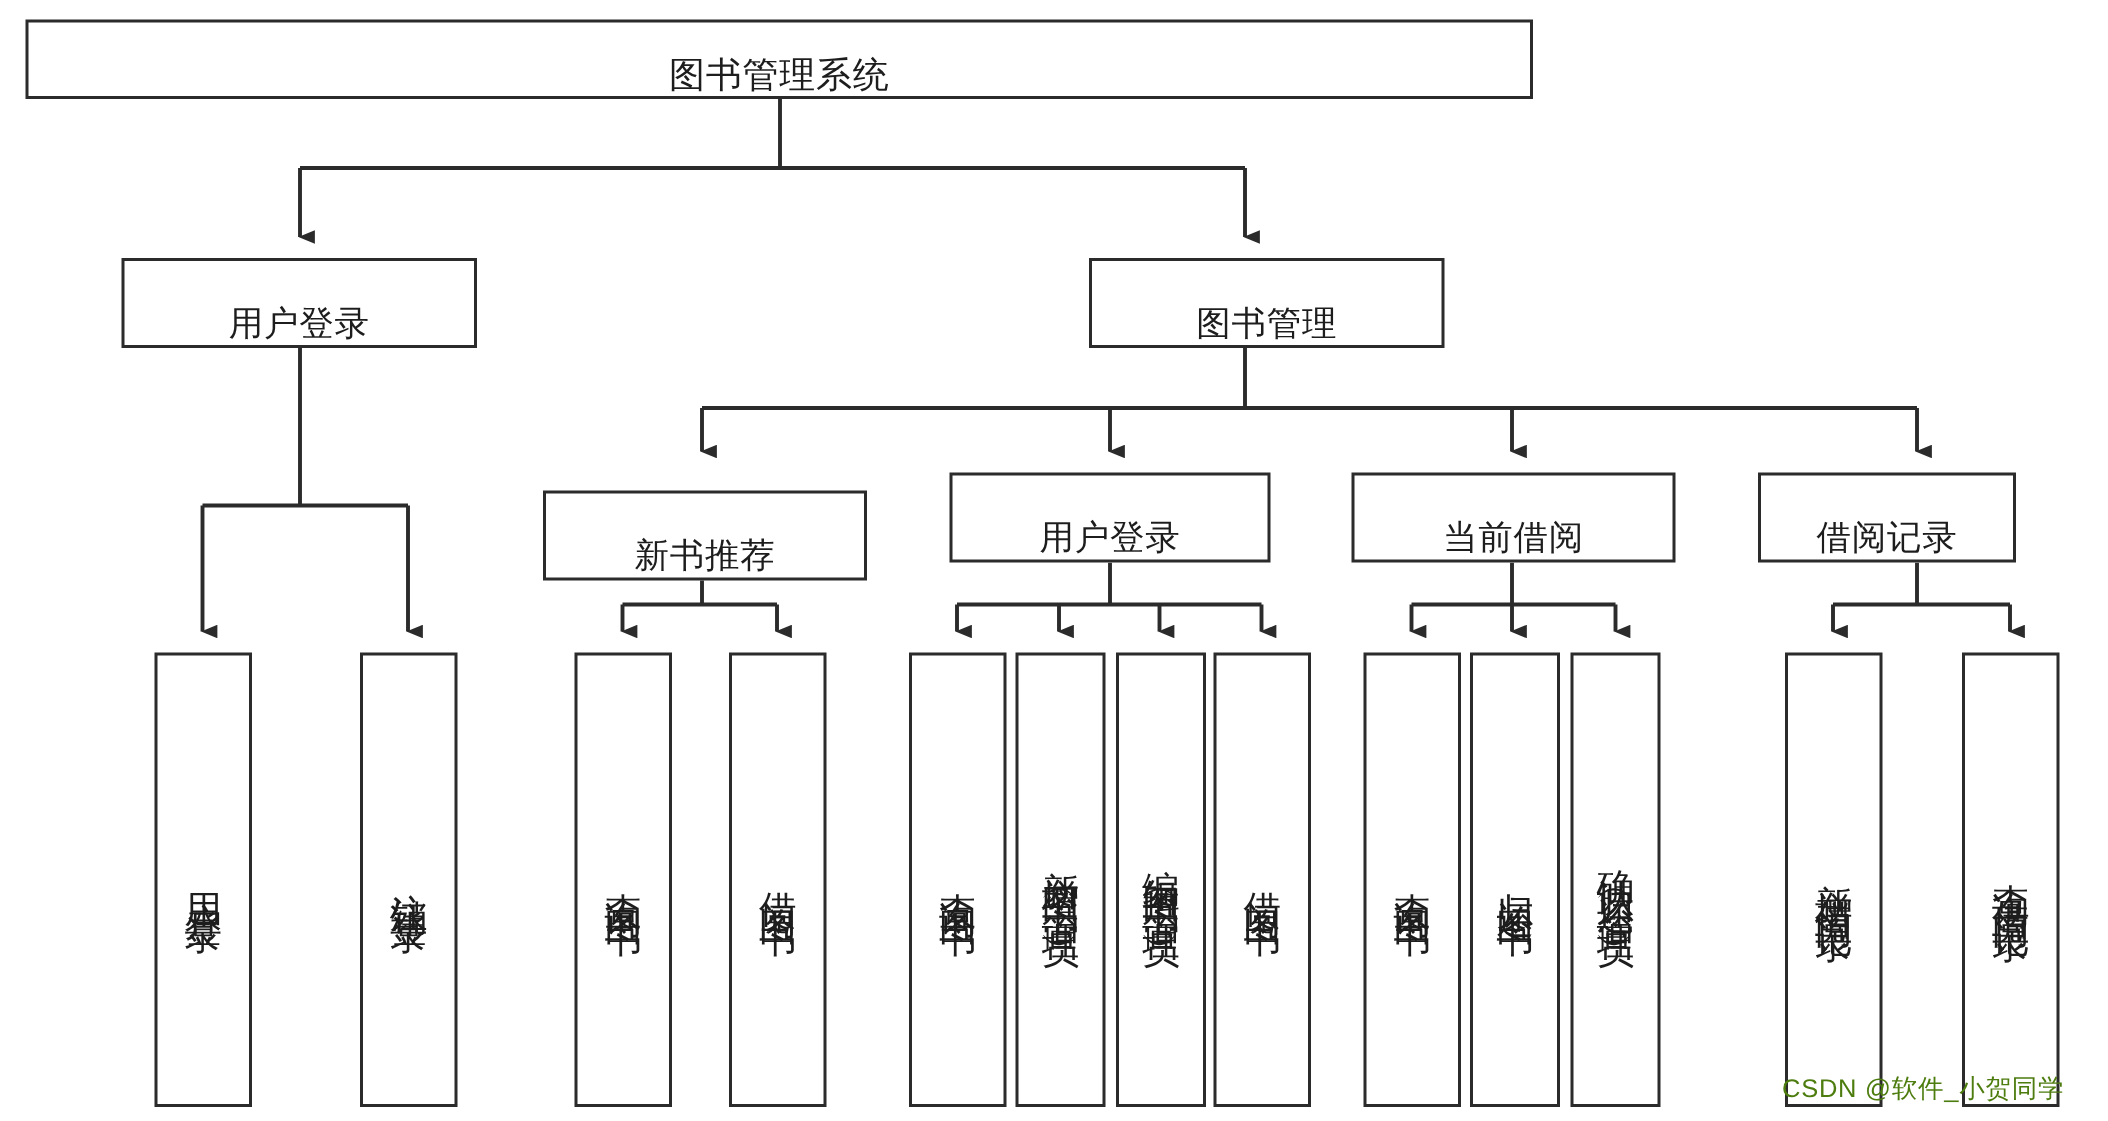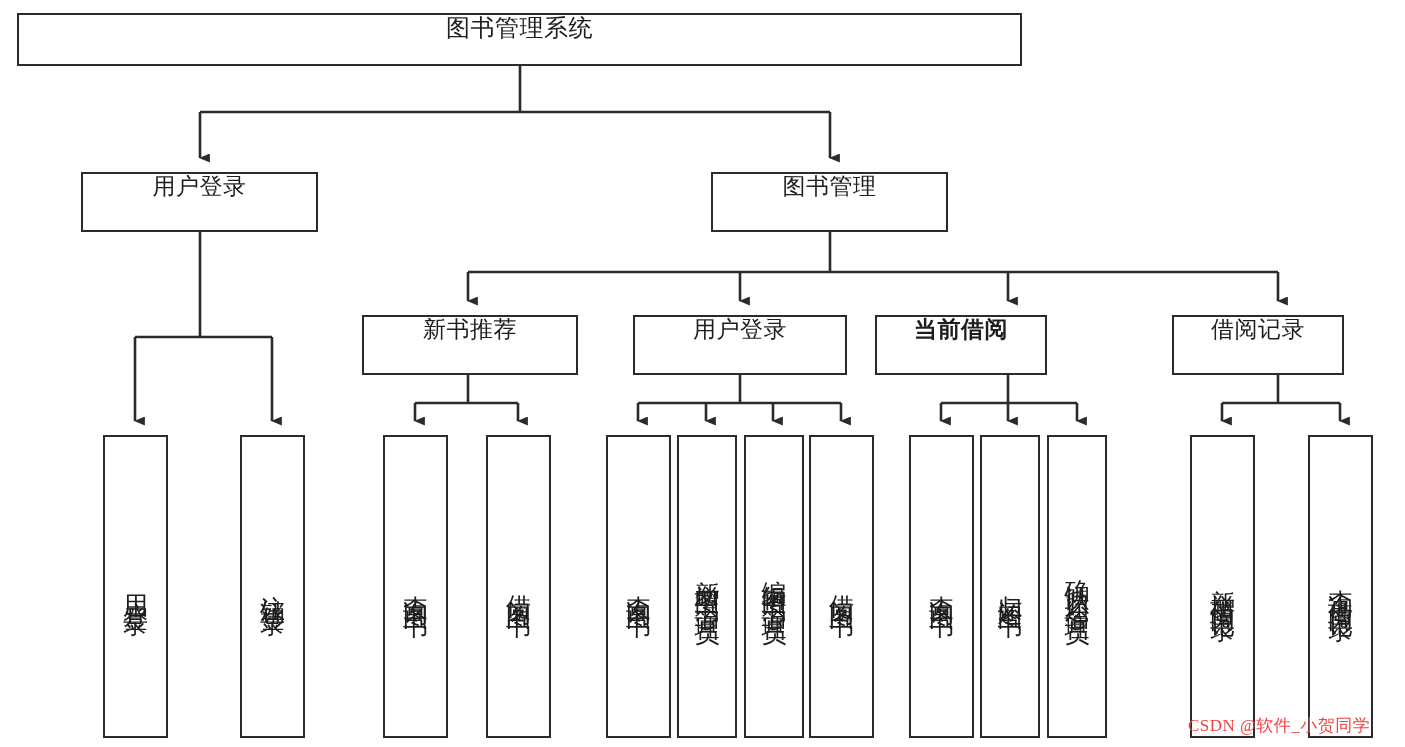--- a/index.html
+++ b/index.html
@@ -25,21 +25,21 @@
     width: 1405px;
     height: 747px;
     pointer-events: none;
   }
   .node {
     position: absolute;
     box-sizing: border-box;
     border: 2.5px solid #2b2b2b;
     background: #ffffff;
     display: flex;
-    align-items: flex-start;
+    align-items: flex-end;
     justify-content: center;
     color: #1d1d1d;
   }
   .node .lbl {
     display: block;
     text-align: center;
     line-height: 1.12;
     white-space: nowrap;
   }
   
@@ -61,24 +61,24 @@
     font-size: 25px;
     line-height: 1.0;
     letter-spacing: 6px;
     white-space: nowrap;
   }
   #watermark {
     position: absolute;
     left: 1188px;
     top: 714px;
     font-size: 17px;
-    color: #ef4444;
+    color: #4d7c0f;
     letter-spacing: 0.5px;
     white-space: nowrap;
-    font-family: Liberation Serif, serif;
+    font-family: Liberation Sans, sans-serif;
   }
 </style>
 </head>
 <body>
 
 <div id="canvas">
 
   <svg id="wires" viewBox="0 0 1405 747" xmlns="http://www.w3.org/2000/svg">
     <defs>
       <marker id="arw" viewBox="0 0 10 12" refX="5" refY="11" markerWidth="9" markerHeight="11" orient="auto-start-reverse" markerUnits="userSpaceOnUse">
@@ -129,31 +129,31 @@
     </g>
   </svg>
 
   <div class="node h root" style="left:17px; top:13px; width:1005px; height:53px;">
     <span class="lbl">图书管理系统</span>
   </div>
 
   <div class="node h" style="left:81px; top:172px; width:237px; height:60px;">
     <span class="lbl">用户登录</span>
   </div>
-  <div class="node h" style="left:711px; top:172px; width:237px; height:60px;">
+  <div class="node h" style="left:726px; top:172px; width:237px; height:60px;">
     <span class="lbl">图书管理</span>
   </div>
 
-  <div class="node h" style="left:362px; top:315px; width:216px; height:60px;">
+  <div class="node h" style="left:362px; top:327px; width:216px; height:60px;">
     <span class="lbl">新书推荐</span>
   </div>
   <div class="node h" style="left:633px; top:315px; width:214px; height:60px;">
     <span class="lbl">用户登录</span>
   </div>
-  <div class="node h" style="left:875px; top:315px; width:172px; height:60px;font-weight:bold;">
+  <div class="node h" style="left:901px; top:315px; width:216px; height:60px;">
     <span class="lbl">当前借阅</span>
   </div>
   <div class="node h" style="left:1172px; top:315px; width:172px; height:60px;">
     <span class="lbl">借阅记录</span>
   </div>
 
   <div class="node v" style="left:103px; top:435px; width:65px; height:303px;">
     <span class="lbl">用户登录</span>
   </div>
   <div class="node v" style="left:240px; top:435px; width:65px; height:303px;">

